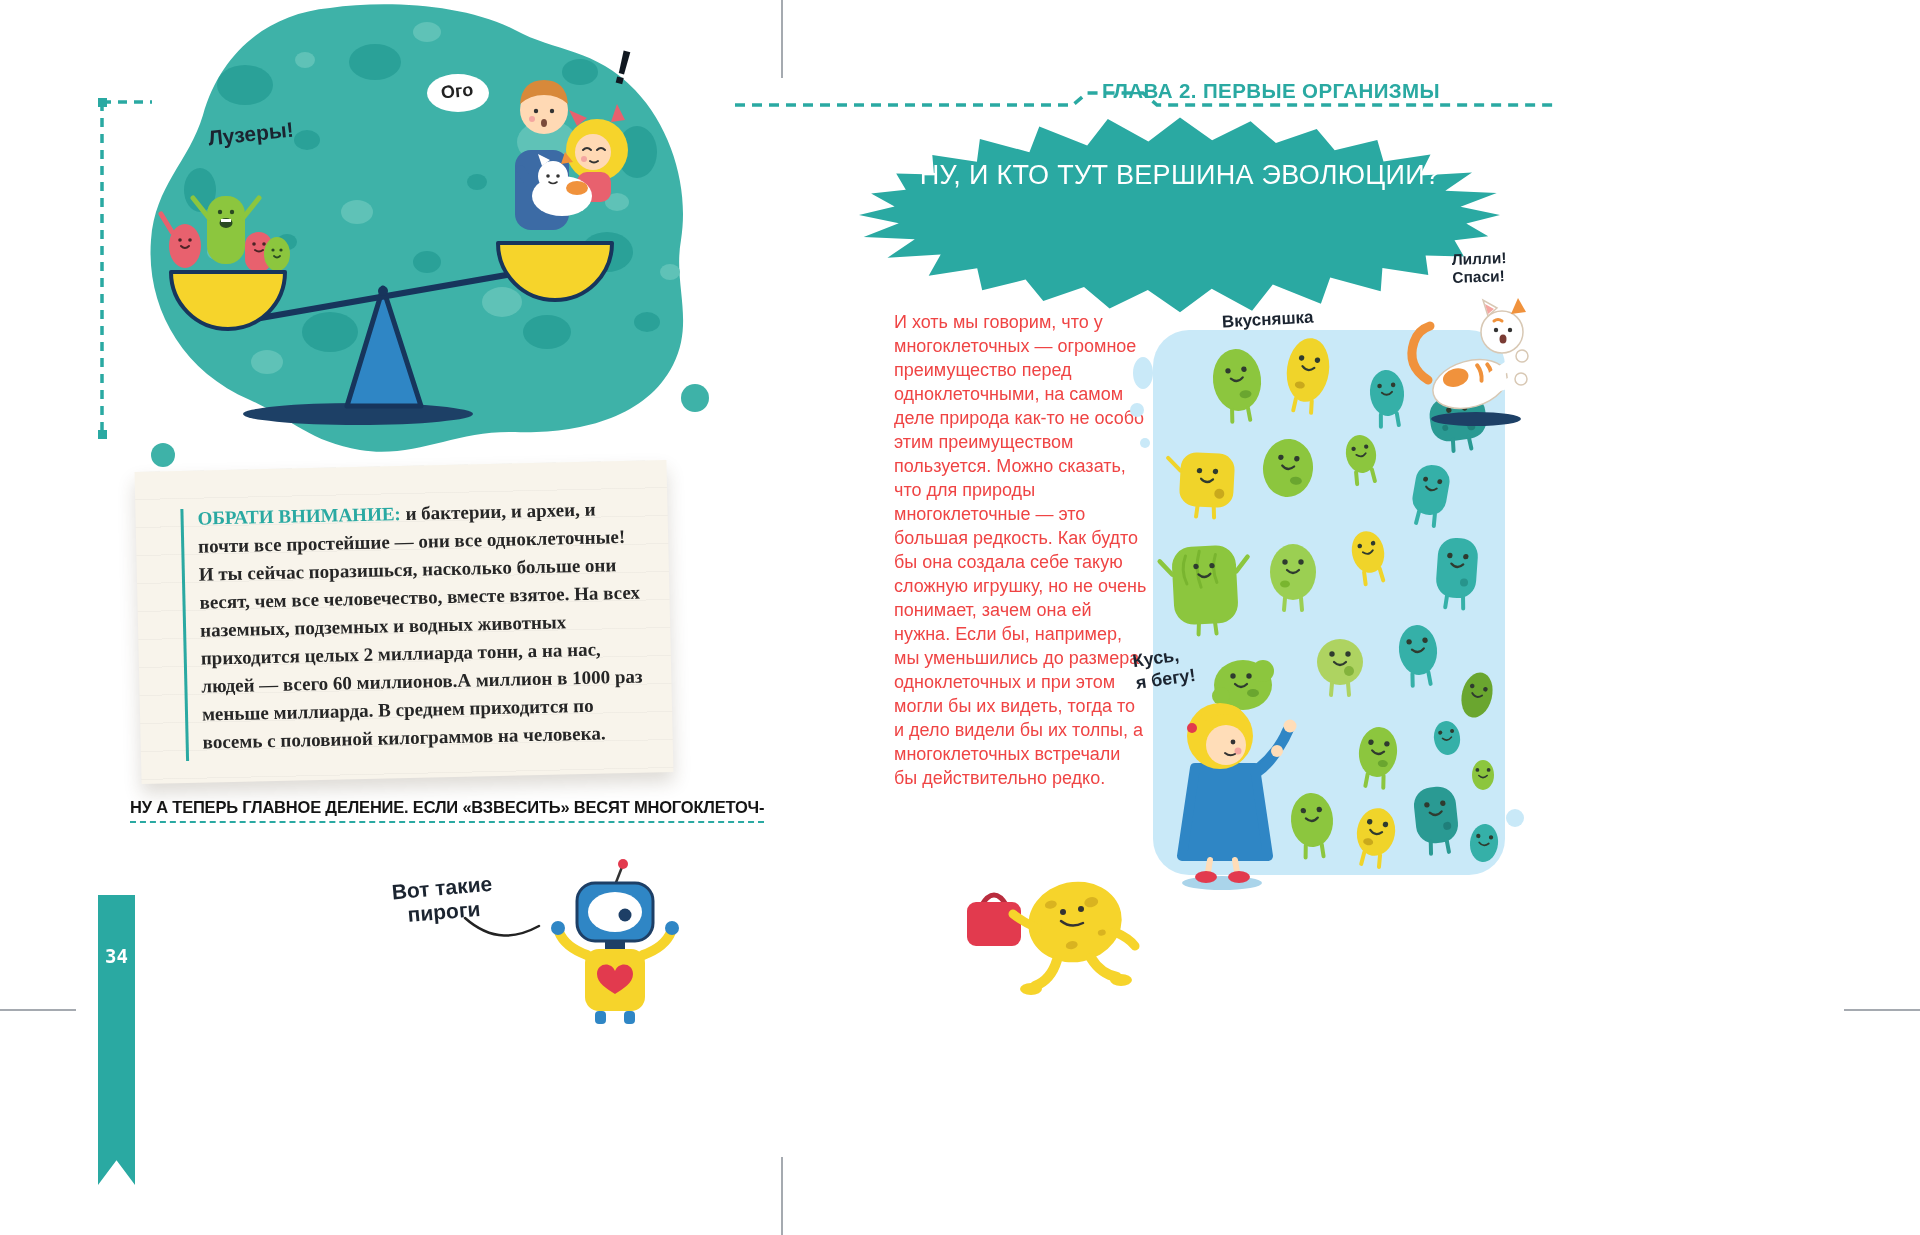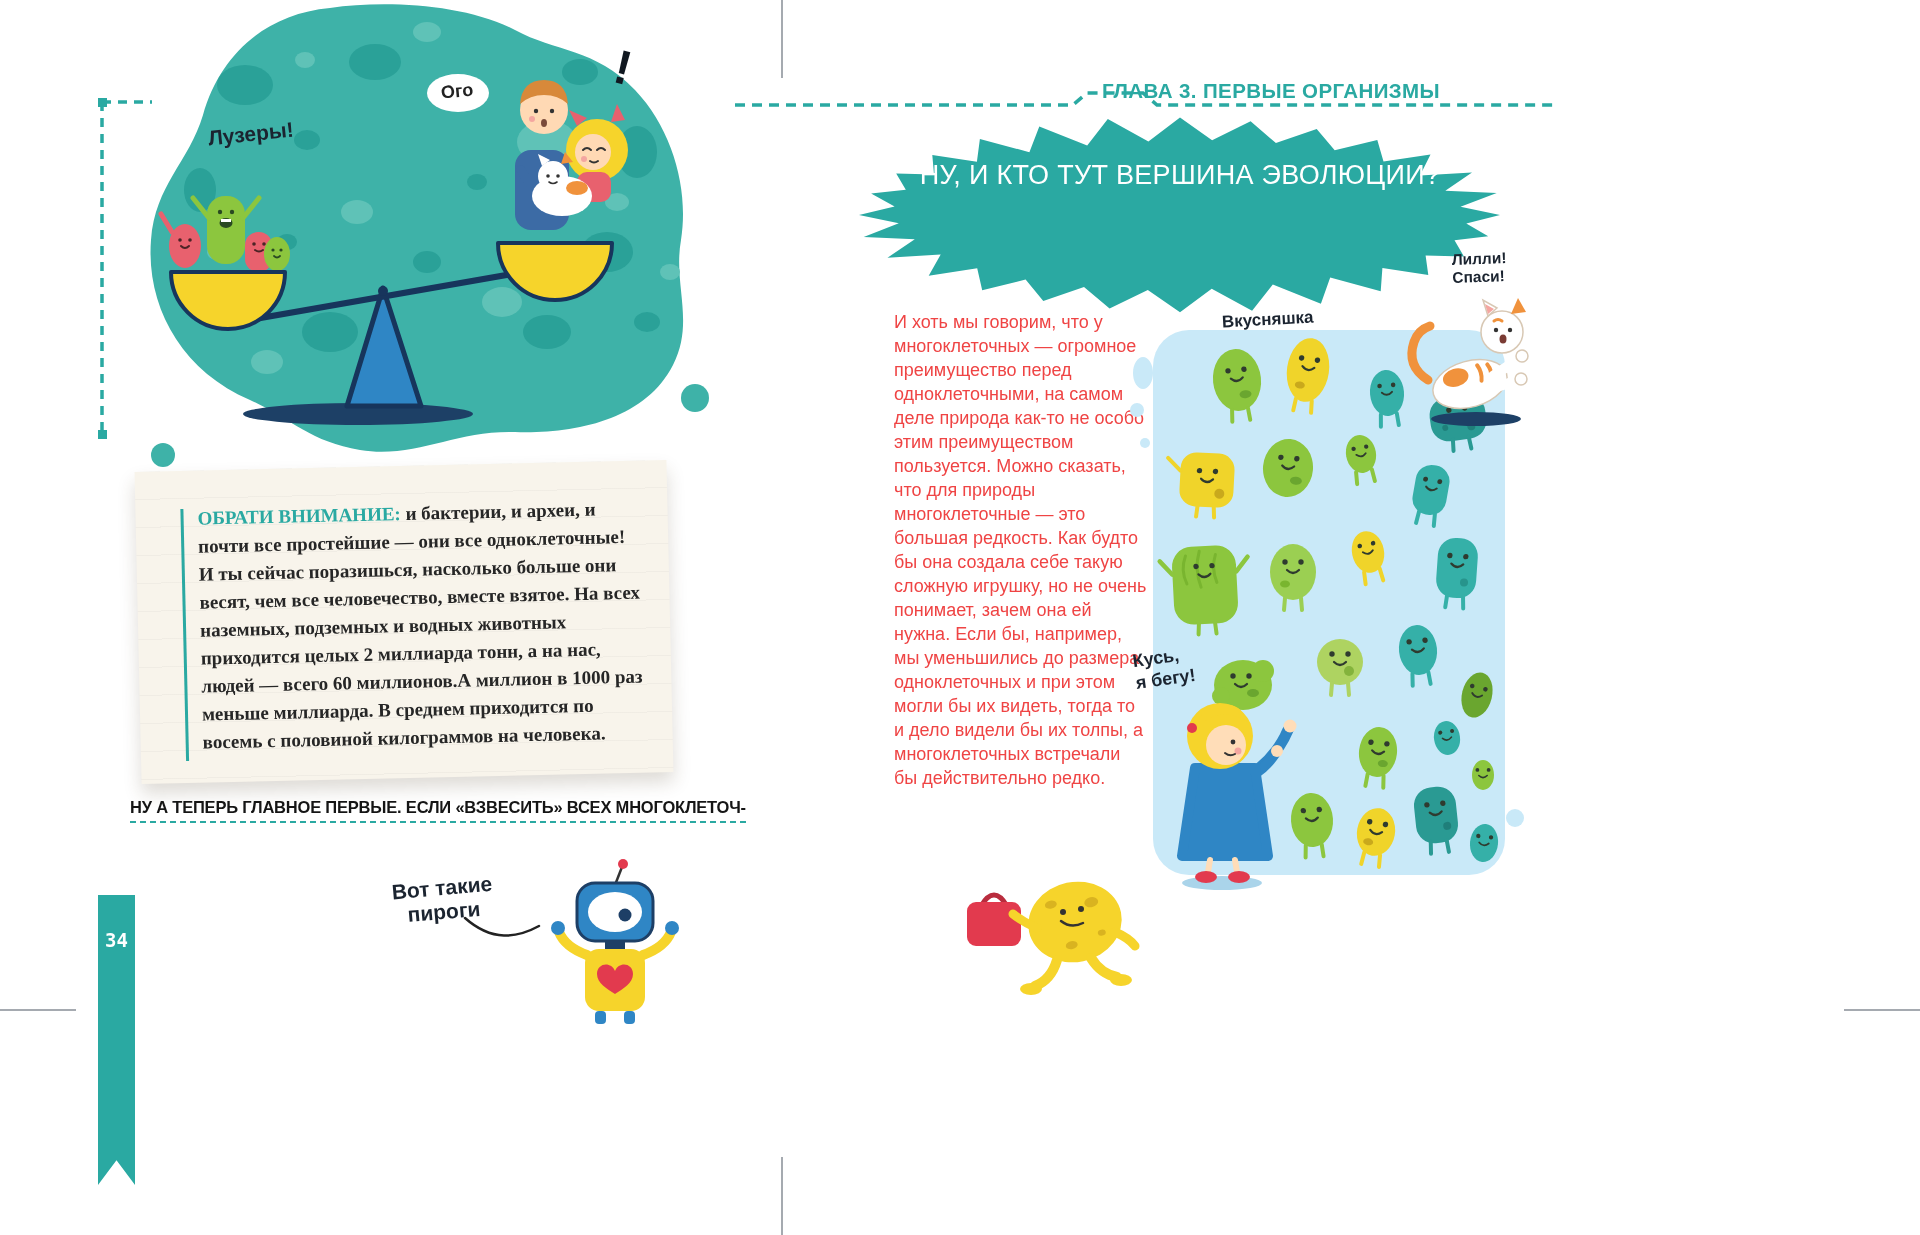--- a/index.html
+++ b/index.html
@@ -19,21 +19,21 @@
   .note-rule { position:absolute; left:45px; top:38px; width:3px; height:252px; background:#2aa9a2; }
   .note-text { position:absolute; left:62px; top:34px; right:24px;
     font-family:"Liberation Serif", serif; font-weight:bold; font-size:19px; line-height:28px; color:#262626; }
   .note-lead { color:#2aa9a2; }
   .division { position:absolute; left:130px; top:798px; }
   .division .dline { display:block; margin-bottom:3px; }
   .division .dline span { display:inline-block; font-weight:bold; font-size:16.5px; letter-spacing:-0.2px;
     color:#151515; padding-bottom:4px; border-bottom:2.5px dashed #2aa9a2; }
   .ribbon { position:absolute; top:895px; width:37px; height:290px; background:#2aa9a2;
     clip-path:polygon(0 0,100% 0,100% 100%,50% 91.5%,0 100%);
-    color:#fff; text-align:center; padding-top:34px;
+    color:#fff; text-align:center; padding-top:50px;
     font-family:"DejaVu Sans Mono", monospace; font-weight:bold; font-size:19px; }
 
   
   .chapter { position:absolute; left:1040px; top:79px; width:400px; text-align:right;
     color:#2aa9a2; font-weight:bold; font-size:20.5px; letter-spacing:.4px; }
   .burst-text { position:absolute; left:880px; top:157px; width:600px; text-align:center; }
   .burst-text span { display:block; color:#fff; font-weight:normal; font-size:27px; line-height:37px; letter-spacing:.3px; }
   .bodycol { position:absolute; left:894px; top:310px; width:254px;
     font-size:18px; line-height:24px; color:#ef4444; }
 </style>
@@ -149,21 +149,21 @@
   <div class="abs hand" style="left:208px;top:122px;font-size:21px;transform:rotate(-6deg);">Лузеры!</div>
   <div class="abs hand" style="left:441px;top:81px;font-size:18px;transform:rotate(-5deg);color:#222;">Ого</div>
   <div class="abs hand" style="left:615px;top:40px;font-size:48px;transform:rotate(14deg);color:#101820;">!</div>
 
   <div class="note-box">
     <div class="note-rule"></div>
     <p class="note-text"><span class="note-lead">ОБРАТИ ВНИМАНИЕ:</span><span> и бактерии, и археи, и почти все простейшие — они все одноклеточные! И ты сейчас поразишься, насколько больше они весят, чем все человечество, вместе взятое. На всех наземных, подземных и водных животных приходится целых 2 миллиарда тонн, а на нас, людей — всего 60 миллионов.А миллион в 1000 раз меньше миллиарда. В среднем приходится по восемь с половиной килограммов на человека.</span></p>
   </div>
 
   <div class="division">
-    <div class="dline"><span>НУ А ТЕПЕРЬ ГЛАВНОЕ ПЕРВЫЕ. ЕСЛИ «ВЗВЕСИТЬ» ВСЕХ МНОГОКЛЕТОЧ-</span></div>
+    <div class="dline"><span>НУ А ТЕПЕРЬ ГЛАВНОЕ ДЕЛЕНИЕ. ЕСЛИ «ВЗВЕСИТЬ» ВЕСЯТ МНОГОКЛЕТОЧ-</span></div>
   </div>
 
   <div class="abs hand prel" style="left:378px;top:876px;width:130px;text-align:center;font-size:21px;transform:rotate(-5deg);">Вот такие
 пироги</div>
   <svg class="abs" style="left:462px;top:912px" width="80" height="34" viewBox="0 0 80 34">
     <path d="M3,6 C30,30 55,26 77,14" stroke="#222" stroke-width="2.5" fill="none" stroke-linecap="round"></path>
   </svg>
   <svg class="abs" style="left:535px;top:855px" width="150" height="175" viewBox="0 0 150 175">
     <line x1="80" y1="30" x2="87" y2="12" stroke="#333" stroke-width="2.5"></line>
     <circle cx="88" cy="9" r="5" fill="#e23a4e"></circle>
@@ -178,21 +178,21 @@
     <rect x="50" y="94" width="60" height="62" rx="14" fill="#f6d42b"></rect>
     <path d="M80,116 C76,106 62,108 62,119 C62,128 72,134 80,139 C88,134 98,128 98,119 C98,108 84,106 80,116 Z" fill="#e23a4e"></path>
     <rect x="60" y="156" width="11" height="13" rx="4" fill="#2f86c5"></rect>
     <rect x="89" y="156" width="11" height="13" rx="4" fill="#2f86c5"></rect>
   </svg>
 
   <div class="ribbon" style="left:98px;">
     <span>34</span>
   </div>
 
-  <div class="chapter">ГЛАВА 3. ПЕРВЫЕ ОРГАНИЗМЫ</div>
+  <div class="chapter">ГЛАВА 2. ПЕРВЫЕ ОРГАНИЗМЫ</div>
   <svg class="abs" style="left:735px;top:88px" width="820" height="30" viewBox="0 0 820 30">
     <path d="M0,17 H338 L352,5 H408 L422,17 H818" stroke="#2aa9a2" stroke-width="3.5" stroke-dasharray="10 7" fill="none"></path>
   </svg>
 
   <svg class="abs" style="left:855px;top:115px" width="650" height="200" viewBox="0 0 650 200">
     <polygon id="burst-polygon" fill="#2aa9a2" points="645.0,100.0 611.3,108.5 633.2,121.3 599.5,125.3 608.9,141.4 570.6,140.5 573.3,160.0 527.4,153.1 525.7,176.3 475.2,162.6 465.9,188.7 417.8,169.4 397.1,195.8 356.7,173.8 325.0,197.2 292.8,175.0 254.6,193.5 229.0,172.1 188.3,186.0 170.6,164.6 127.2,175.2 122.2,153.2 73.7,160.7 85.7,139.4 32.5,142.7 59.8,124.3 8.7,121.9 43.8,108.3 4.0,100.0 39.6,91.6 16.1,78.6 50.8,74.8 41.2,58.6 79.0,59.4 77.3,40.1 121.9,46.7 124.9,23.9 174.4,37.2 184.3,11.4 232.2,30.6 252.8,4.1 293.4,26.5 325.0,2.6 357.1,25.3 395.6,6.2 420.9,28.0 461.7,13.9 479.7,35.3 522.3,25.0 528.5,46.6 575.5,39.4 565.0,60.5 617.0,57.4 590.3,75.7 641.7,78.1 605.5,91.7"></polygon>
   </svg>
   <div class="burst-text">
     <span>НУ, И КТО ТУТ ВЕРШИНА ЭВОЛЮЦИИ?</span>
   </div>

